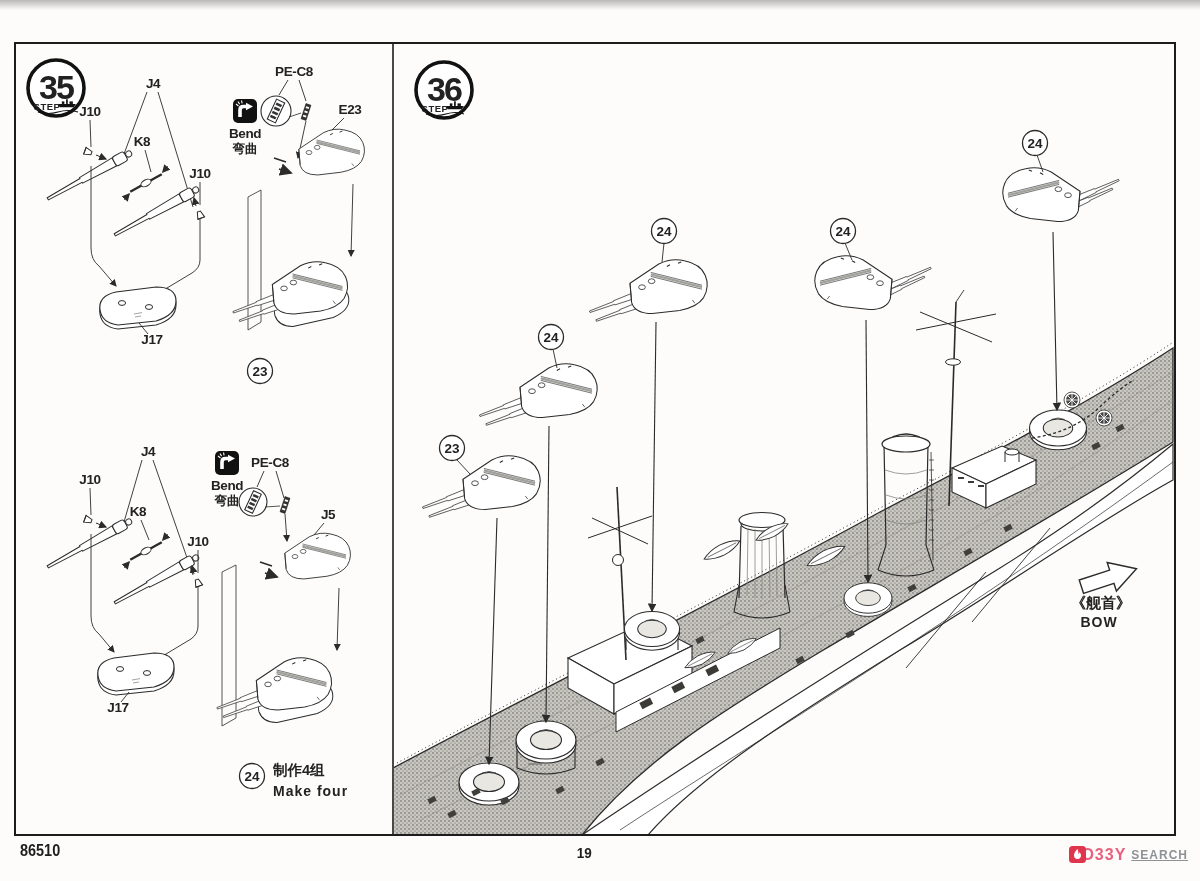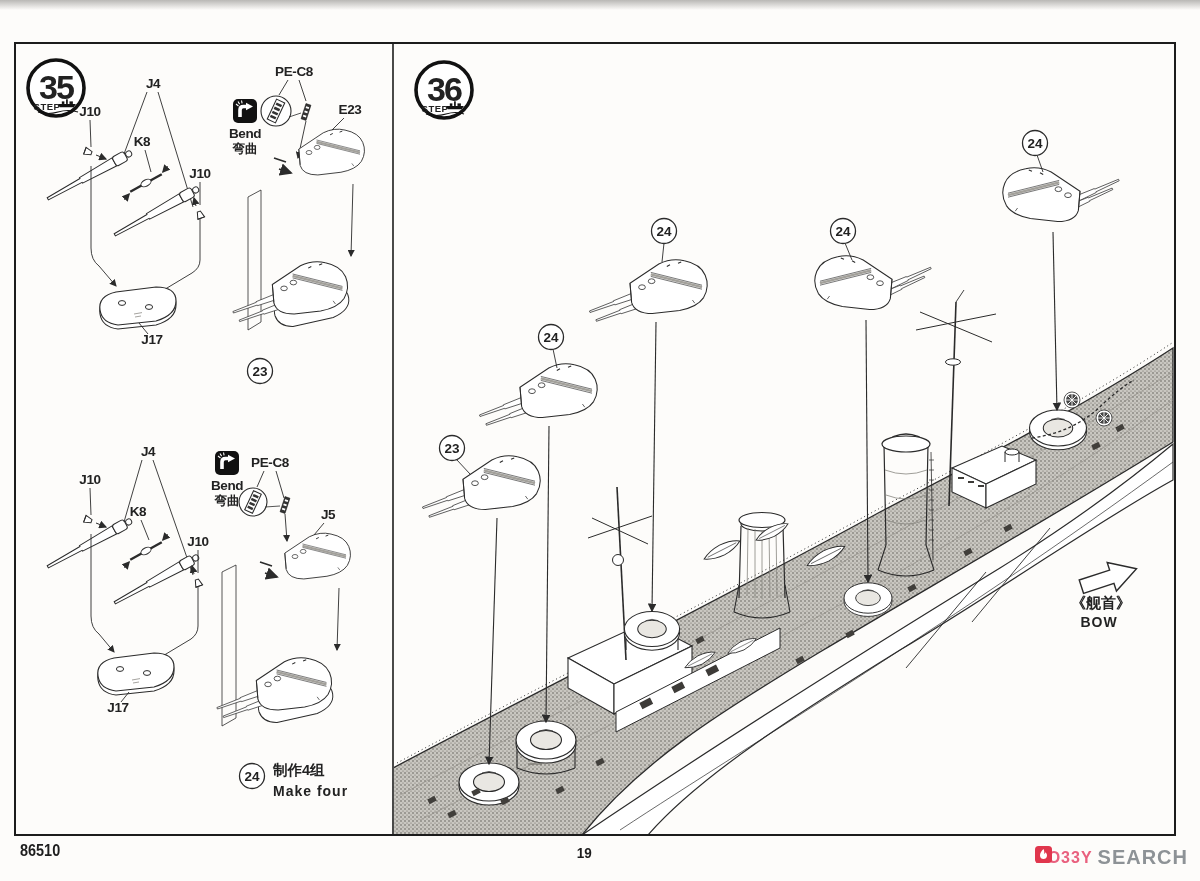--- a/index.html
+++ b/index.html
@@ -17,21 +17,21 @@
   .circnum{font-size:13.5px;font-weight:bold;}
   .note-zh{font-size:14.5px;font-weight:bold;}
   .note-en{font-size:14px;font-weight:bold;letter-spacing:1px;}
   .bow-zh{font-size:15px;font-weight:bold;}
   .bow-en{font-size:14px;font-weight:bold;letter-spacing:1px;}
   .footer-text{position:absolute;font-weight:bold;color:#1d1d1d;}
   #kitnum{left:20px;top:841px;font-size:17px;transform:scaleX(.85);transform-origin:left;}
   #pagenum{left:576px;top:844px;font-size:15px;transform:scaleX(.9);}
   .logo{position:absolute;right:12px;top:846px;display:flex;align-items:center;gap:5px;}
   .logo-w1{font-size:16px;font-weight:bold;letter-spacing:1px;}
-  .logo-w2{font-size:20px;font-weight:bold;letter-spacing:1px;}
+  .logo-w2{font-size:12px;font-weight:bold;letter-spacing:1px;text-decoration:underline;}
 </style>
 </head>
 <body>
 
 <div class="paper"></div>
 <div class="scan-edge"></div>
 
 <svg width="1200" height="881" viewBox="0 0 1200 881">
 <defs>
   <marker id="arr" viewBox="0 0 10 10" refX="8.5" refY="5" markerWidth="8" markerHeight="8" orient="auto-start-reverse">

